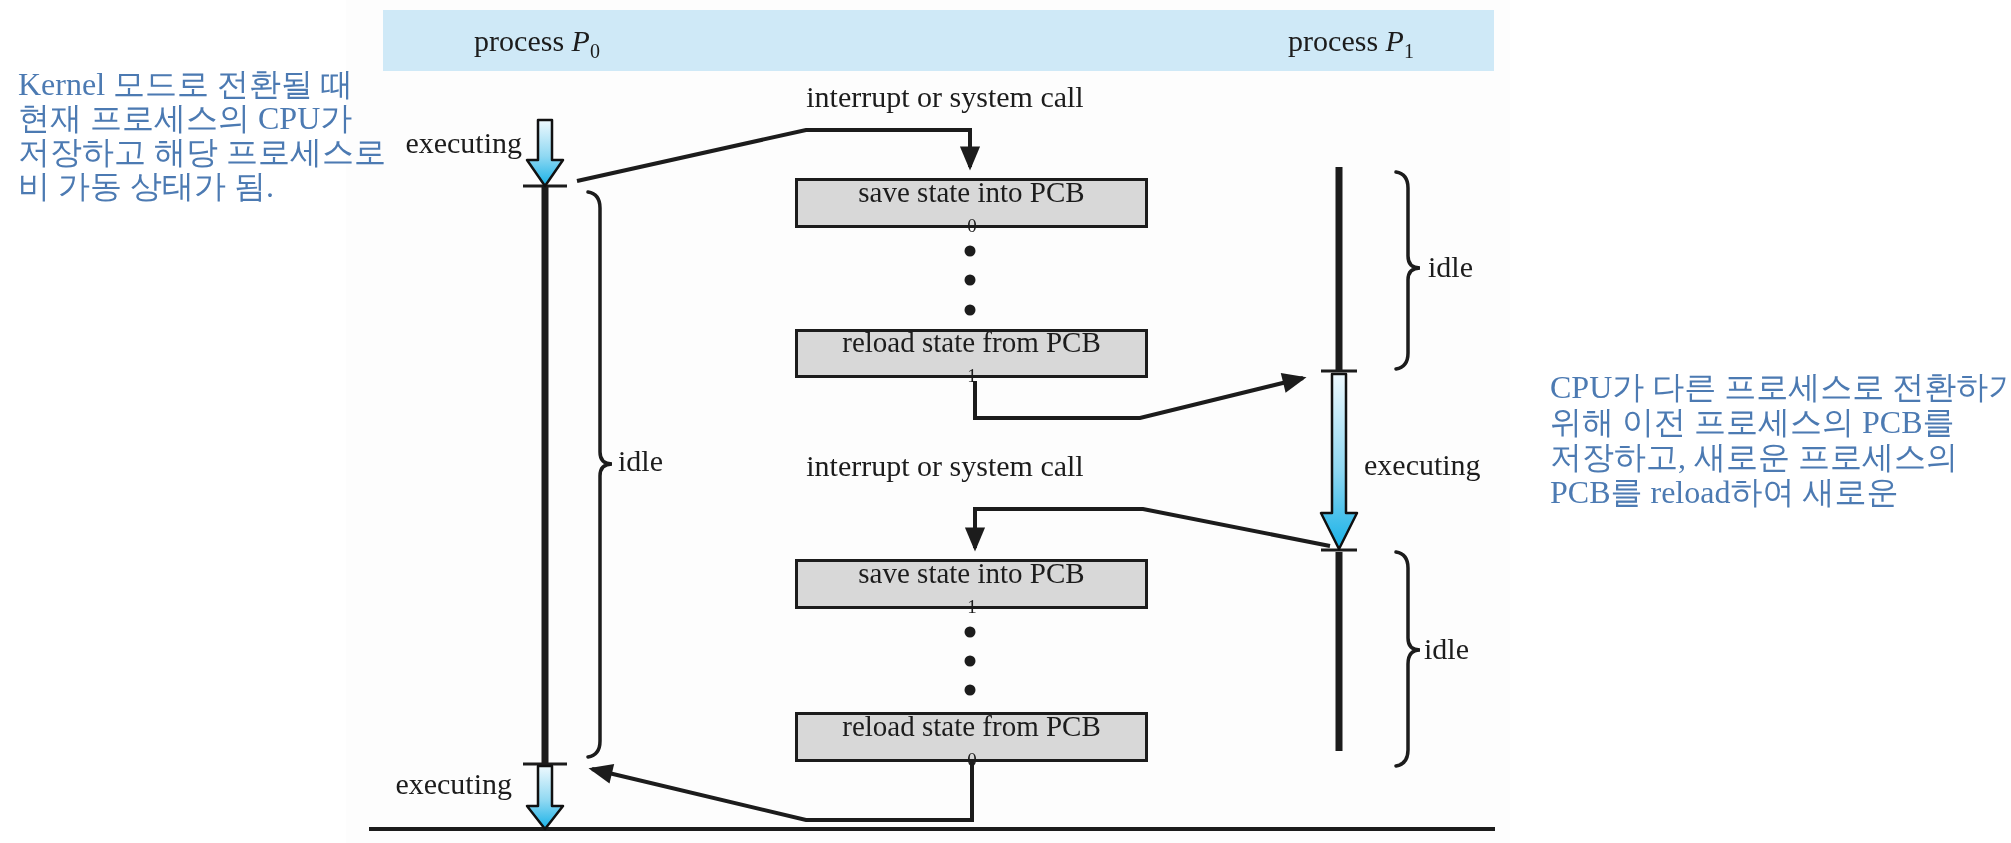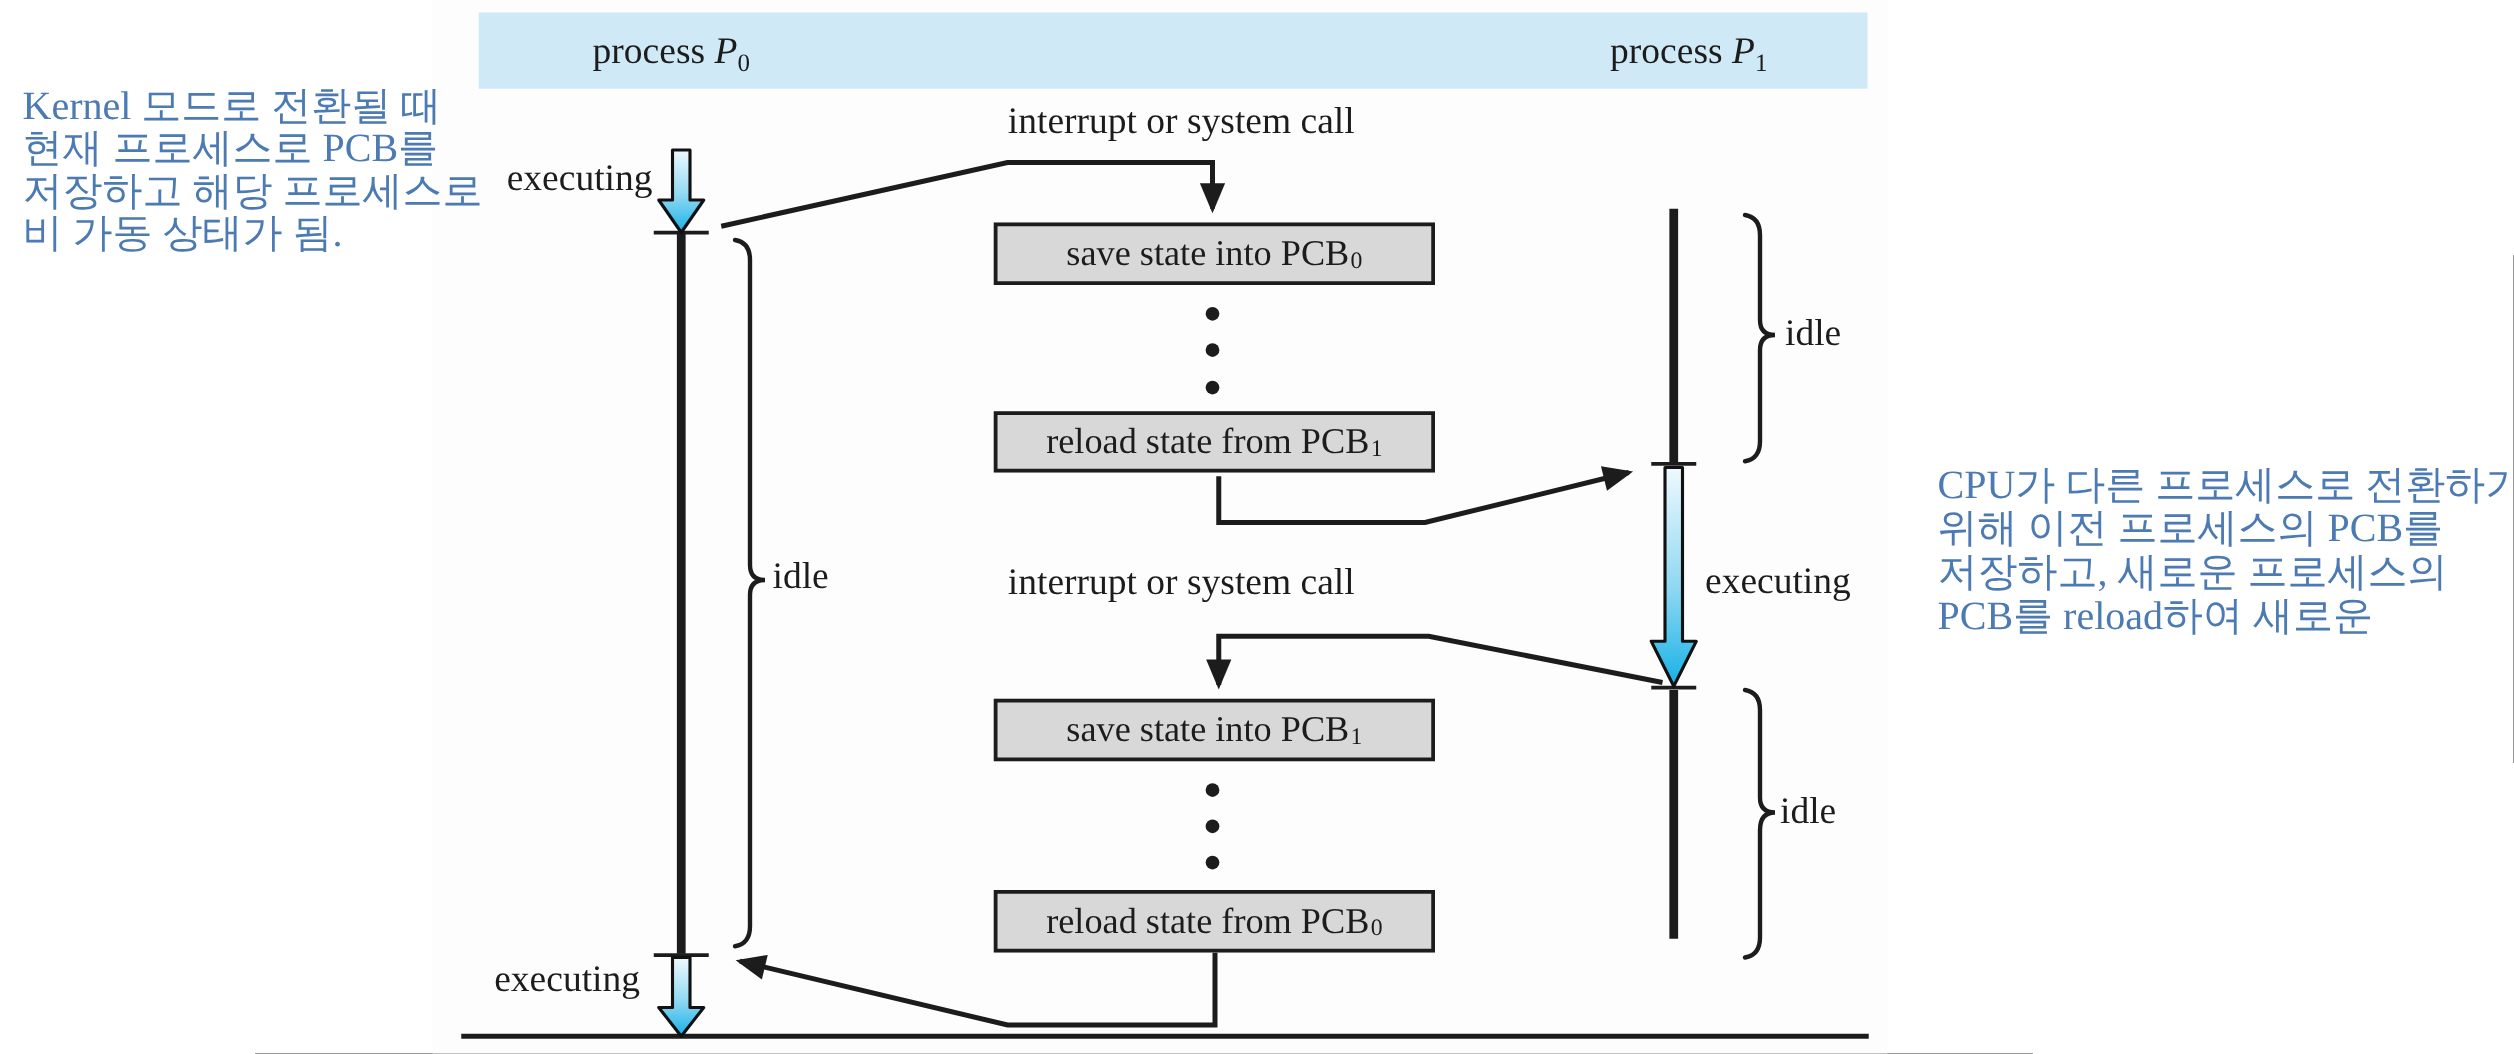--- a/index.html
+++ b/index.html
@@ -14,21 +14,21 @@
   .ink-stroke{stroke:var(--ink);fill:none;}
   .ink-fill{fill:var(--ink);stroke:none;}
   .lbl{position:absolute;font-size:30px;line-height:34px;white-space:nowrap;color:var(--ink);}
   .ctr{text-align:center;}
   .rgt{text-align:right;}
   .hdr{position:absolute;top:24px;font-size:30px;text-align:center;white-space:nowrap;color:var(--ink);}
   .hdr i{font-style:italic;}
   sub.hsub{font-size:20px;}
   .box{position:absolute;left:795px;width:353px;background:var(--boxfill);
        border:3px solid var(--ink);box-sizing:border-box;text-align:center;
-       font-size:29px;color:var(--ink);display:flex;align-items:center;justify-content:center;}
+       font-size:29px;color:var(--ink);display:flex;align-items:center;justify-content:center;flex-direction:column;}
   .box sub{font-size:19px;transform:translateY(6px);margin-left:1px;}
   .note{position:absolute;color:var(--note);font-size:32px;white-space:nowrap;z-index:6;}
   .note .nline{display:block;}
   .note-left .nline{line-height:34px;}
   .note-right .nline{line-height:35px;}
 </style>
 </head>
 <body>
 
 <div id="stage">
@@ -112,21 +112,21 @@
       <span>save state into PCB</span>
       <sub>1</sub>
     </div>
   <div class="box" style="top:712px;height:50px;">
       <span>reload state from PCB</span>
       <sub>0</sub>
     </div>
 
   <div class="note note-left" style="left:18px;top:67px;">
     <span class="nline">Kernel 모드로 전환될 때</span>
-    <span class="nline">현재 프로세스로 PCB를</span>
+    <span class="nline">현재 프로세스의 CPU가</span>
     <span class="nline">저장하고 해당 프로세스로</span>
     <span class="nline">비 가동 상태가 됨.</span>
   </div>
   <div class="note note-right" style="left:1550px;top:370px;">
     <span class="nline">CPU가 다른 프로세스로 전환하기</span>
     <span class="nline">위해 이전 프로세스의 PCB를</span>
     <span class="nline">저장하고, 새로운 프로세스의</span>
     <span class="nline">PCB를 reload하여 새로운</span>
   </div>
 

